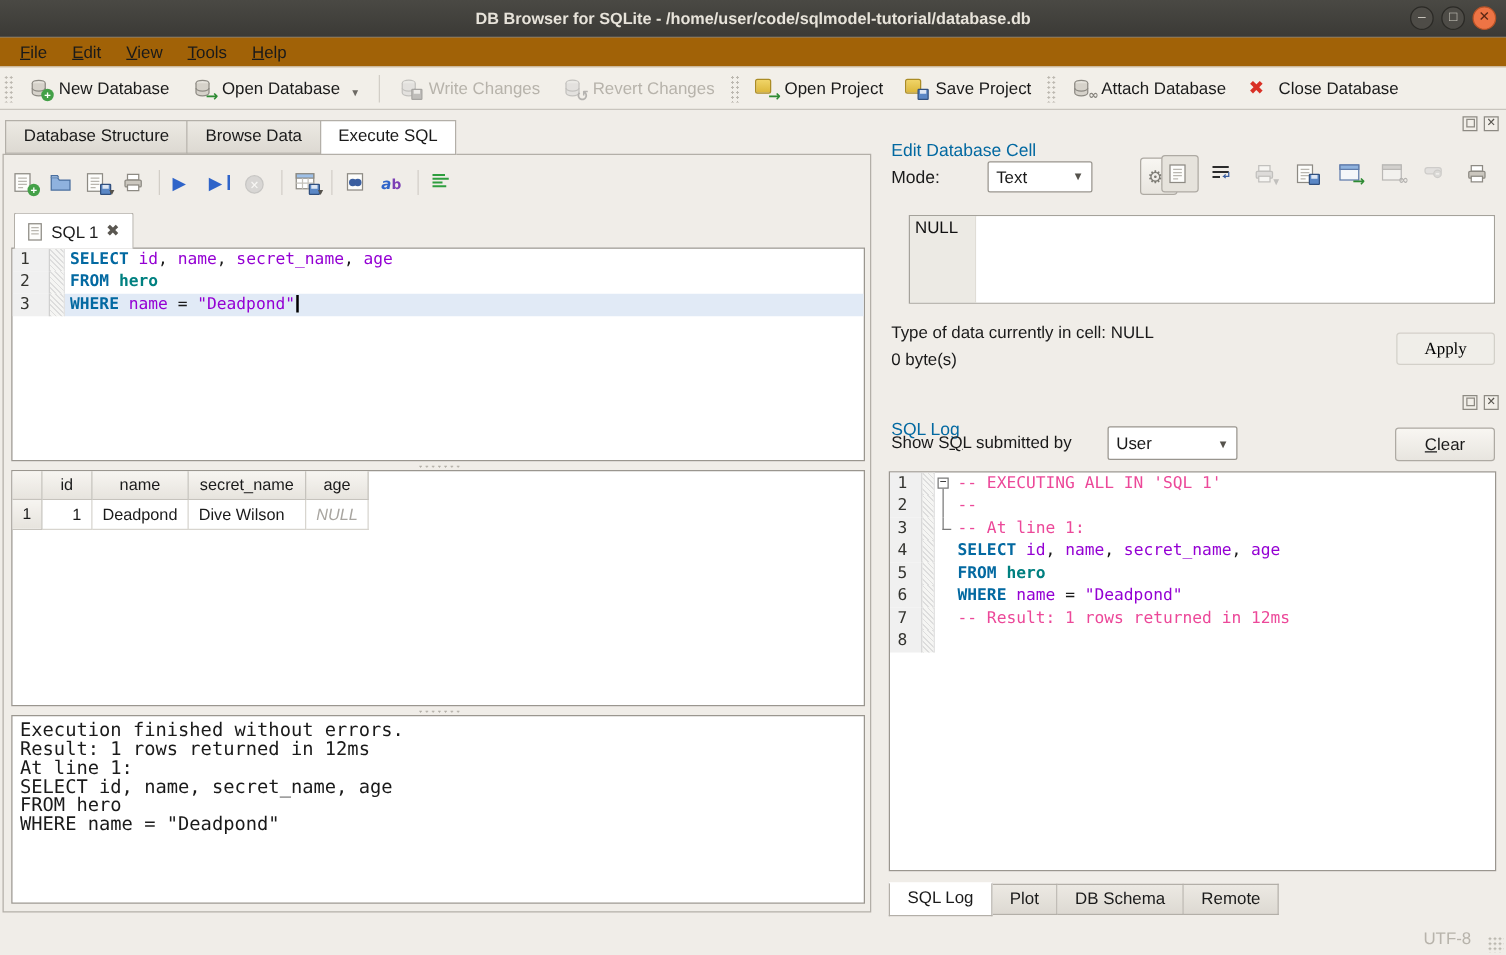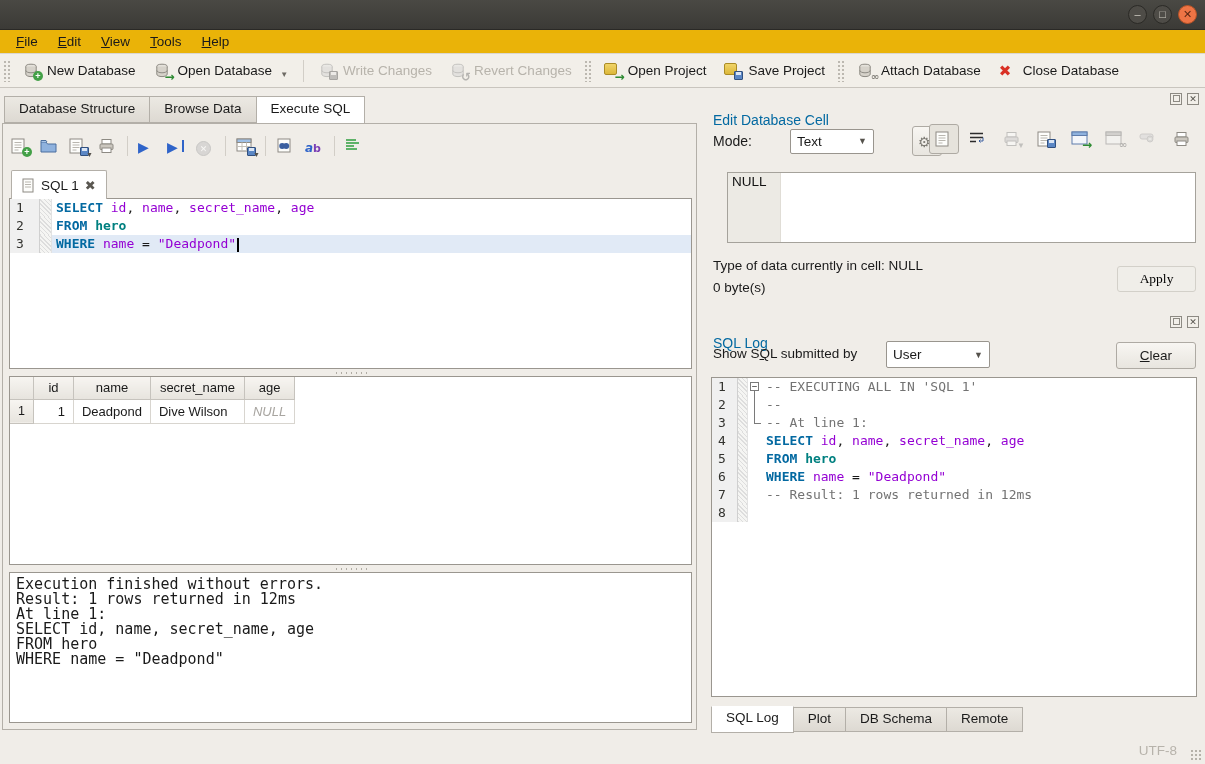--- a/index.html
+++ b/index.html
@@ -11,21 +11,21 @@
   .titlebar { position:absolute; left:0; top:0; width:1205px; height:30px;
     background:linear-gradient(#4a4944,#3b3a36); border-bottom:1px solid #2a2926;
     display:flex; align-items:center; justify-content:center; }
   .titlebar .title { color:#e7e3da; font-weight:bold; font-size:13px; }
   .winbtns { position:absolute; right:8px; top:5px; display:flex; gap:6px; }
   .wbtn { width:19px; height:19px; border-radius:50%; background:#4e4c47; border:1px solid #2b2a26;
     color:#cfcbc2; font-size:11px; line-height:17px; text-align:center; cursor:default; }
   .wbtn.close { background:#ee7445; border-color:#b85327; color:#5c2713; font-weight:bold; }
 
   
-  .menubar { position:absolute; left:0; top:30px; width:1205px; height:24px; background:#eab308;
+  .menubar { position:absolute; left:0; top:30px; width:1205px; height:24px; background:#a16207;
     border-bottom:1px solid #dbd7d0; display:flex; align-items:center; padding-left:6px; }
   .menu-item { font-size:13.5px; padding:3px 10px; }
   .menu-item u { text-decoration:underline; }
 
   
   .toolbar { position:absolute; left:0; top:54px; width:1205px; height:34px; background:#f2efe9;
     border-bottom:1px solid #c9c5be; display:flex; align-items:center; }
   .tb-handle { width:8px; height:22px; margin:0 3px;
     background-image:radial-gradient(#bcb8b0 1px, transparent 1px); background-size:4px 4px; }
   .tb-sep { width:1px; height:22px; background:#d2cec7; margin:0 6px; }
@@ -79,21 +79,21 @@
   .cl { display:flex; height:18px; line-height:18px; white-space:pre; }
   .cl .ln { width:30px; flex:none; background:#f0f0f0; color:#33332f; padding-left:6px; border-right:1px solid #d0d0d0; }
   .cl .mg { width:12px; flex:none; background-color:#f5f5f3;
     background-image:repeating-linear-gradient(45deg,#dddddd 0 1px,transparent 1px 3px); border-right:1px solid #e2e2e2; }
   .cl .code { padding-left:4px; }
   .cl.hl .code { background:#e1eaf6; flex:1; }
   .tk-kw { color:#0369a1; font-weight:bold; }
   .tk-id { color:#9400d3; }
   .tk-tb { color:#008080; font-weight:bold; }
   .tk-st { color:#9400d3; }
-  .tk-cm { color:#737373; }
+  .tk-cm { color:#ec4899; }
   .tk-tx { color:#1a1a1a; }
   .cursor { display:inline-block; width:1.5px; height:14px; background:#000; vertical-align:middle; margin-left:1px; }
 
   .fold { width:14px; flex:none; position:relative; }
   .fold .vline { position:absolute; left:6px; width:1px; background:#7a7a7a; }
   .foldbox { position:absolute; left:2px; top:4px; width:9px; height:9px; border:1px solid #7a7a7a; background:#fff;
     font:9px/7px "DejaVu Sans Mono",monospace; text-align:center; color:#333; }
   .fold .hline { position:absolute; left:6px; top:9px; width:7px; height:1px; background:#7a7a7a; }
 
   
@@ -159,20 +159,21 @@
   .encoding { position:absolute; right:28px; top:8px; color:#b7b3ab; font-size:13.5px; }
   .grip { position:absolute; right:2px; bottom:2px; width:13px; height:13px;
     background-image:radial-gradient(#b5b1a9 1px, transparent 1px); background-size:4px 4px; }
 </style>
 </head>
 <body>
 
 <div id="app">
 
   <div class="titlebar">
+    <span class="title">DB Browser for SQLite - /home/user/code/sqlmodel-tutorial/database.db</span>
     <div class="winbtns">
       <div class="wbtn">–</div>
       <div class="wbtn">□</div>
       <div class="wbtn close">✕</div>
     </div>
   </div>
 
   <div class="menubar">
       <span class="menu-item"><u>F</u>ile</span>
       <span class="menu-item"><u>E</u>dit</span>

